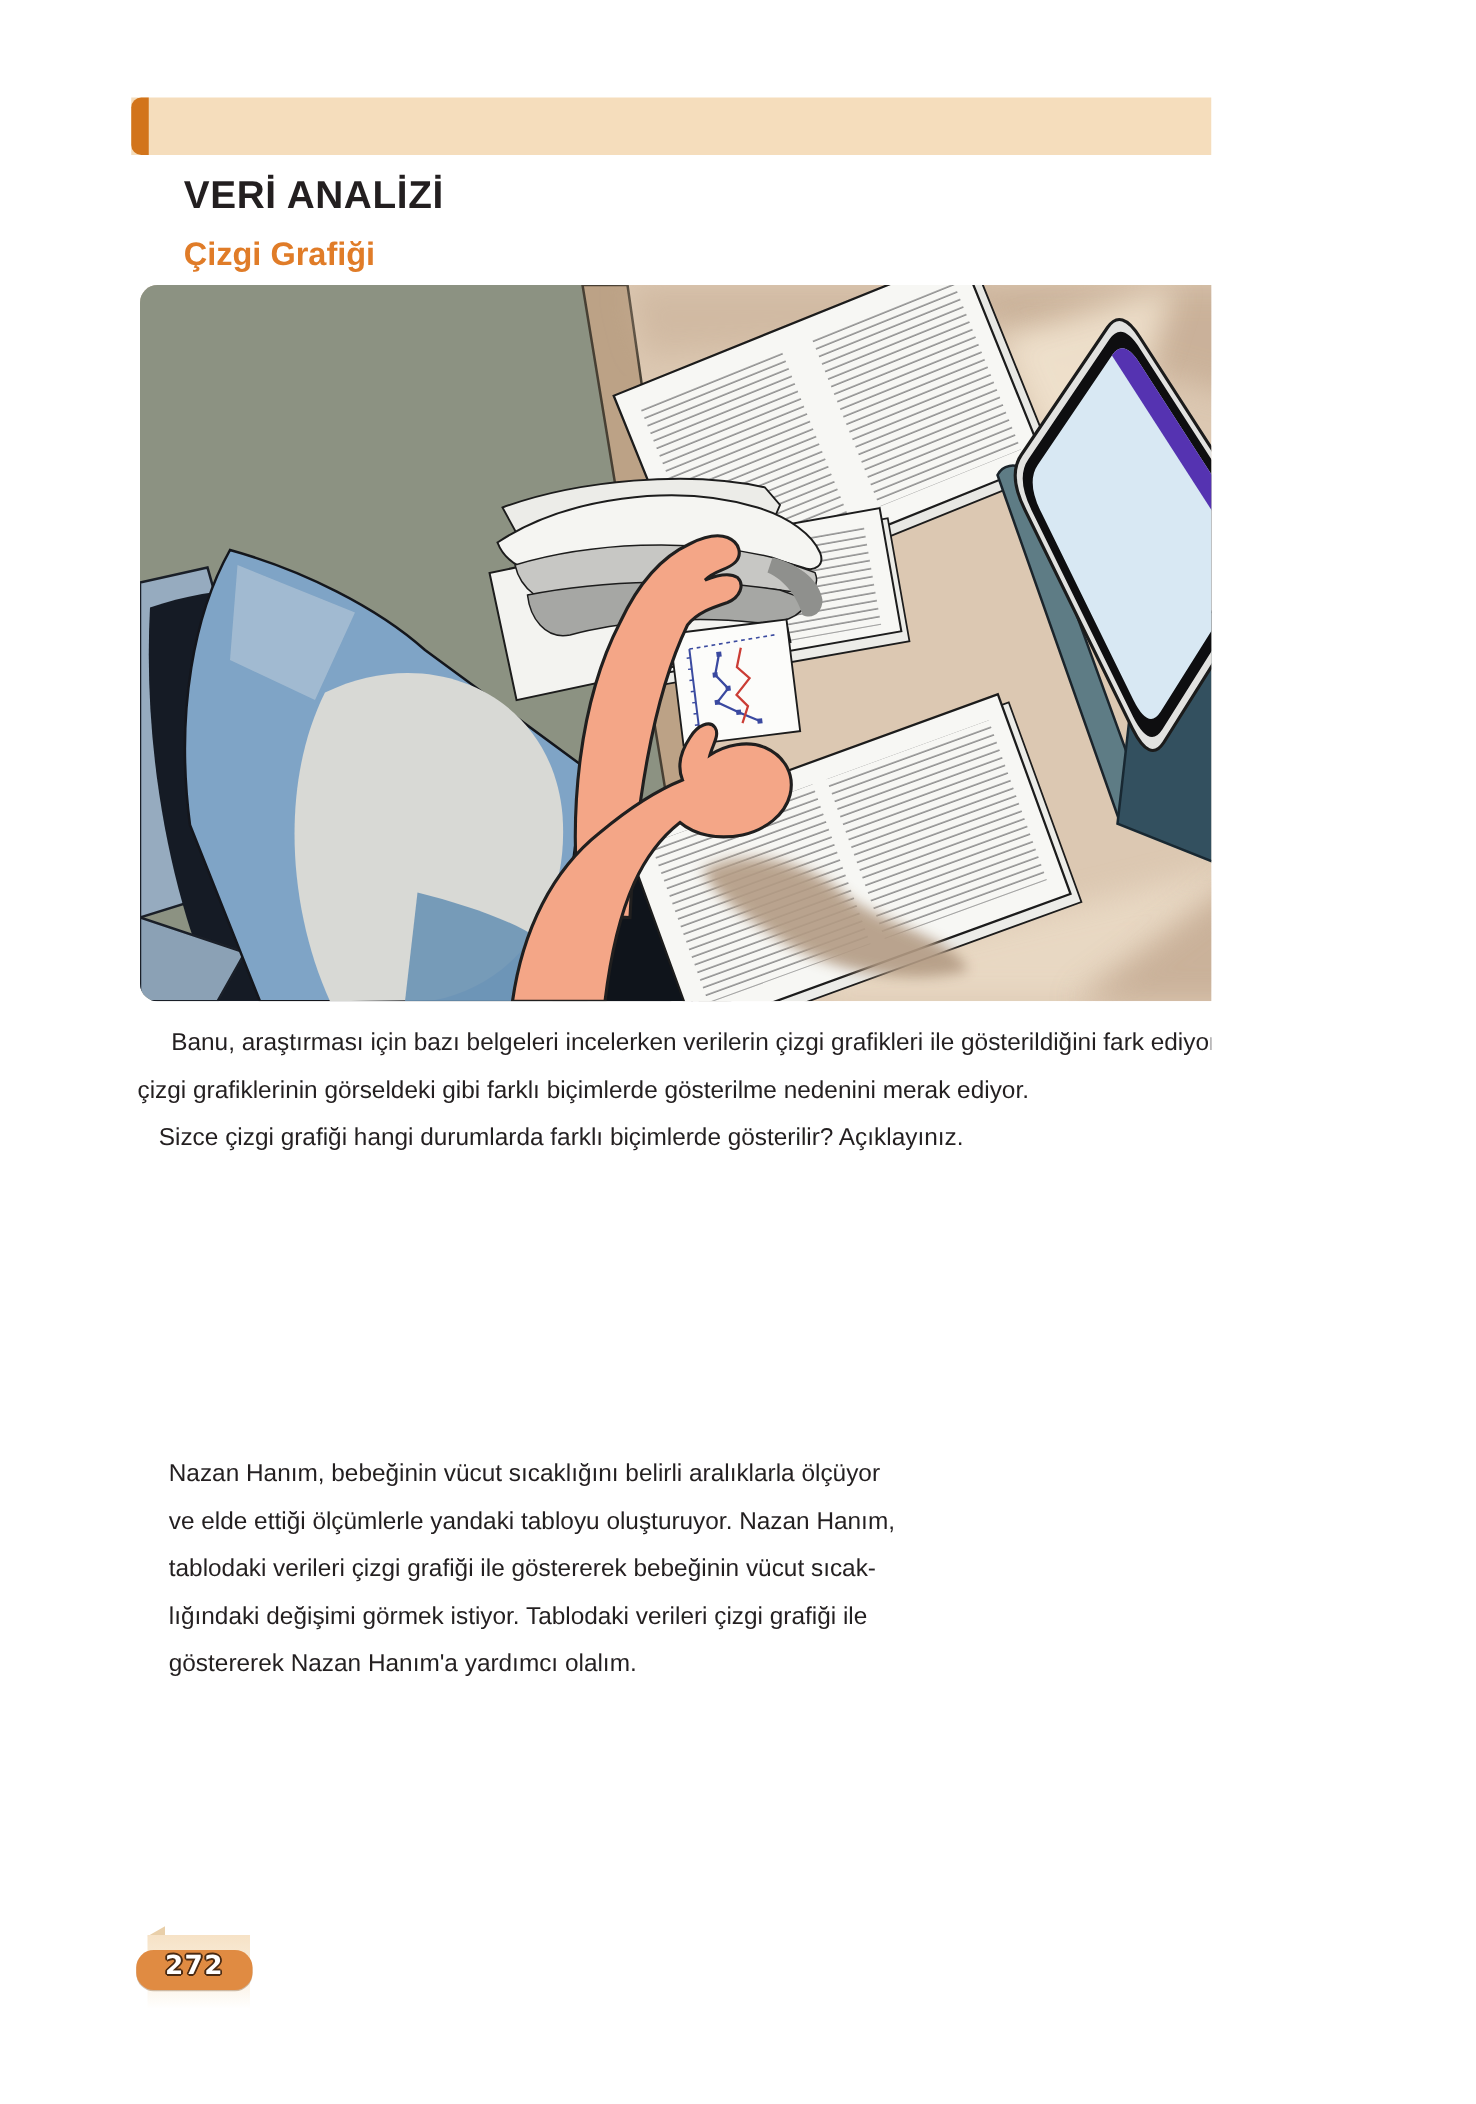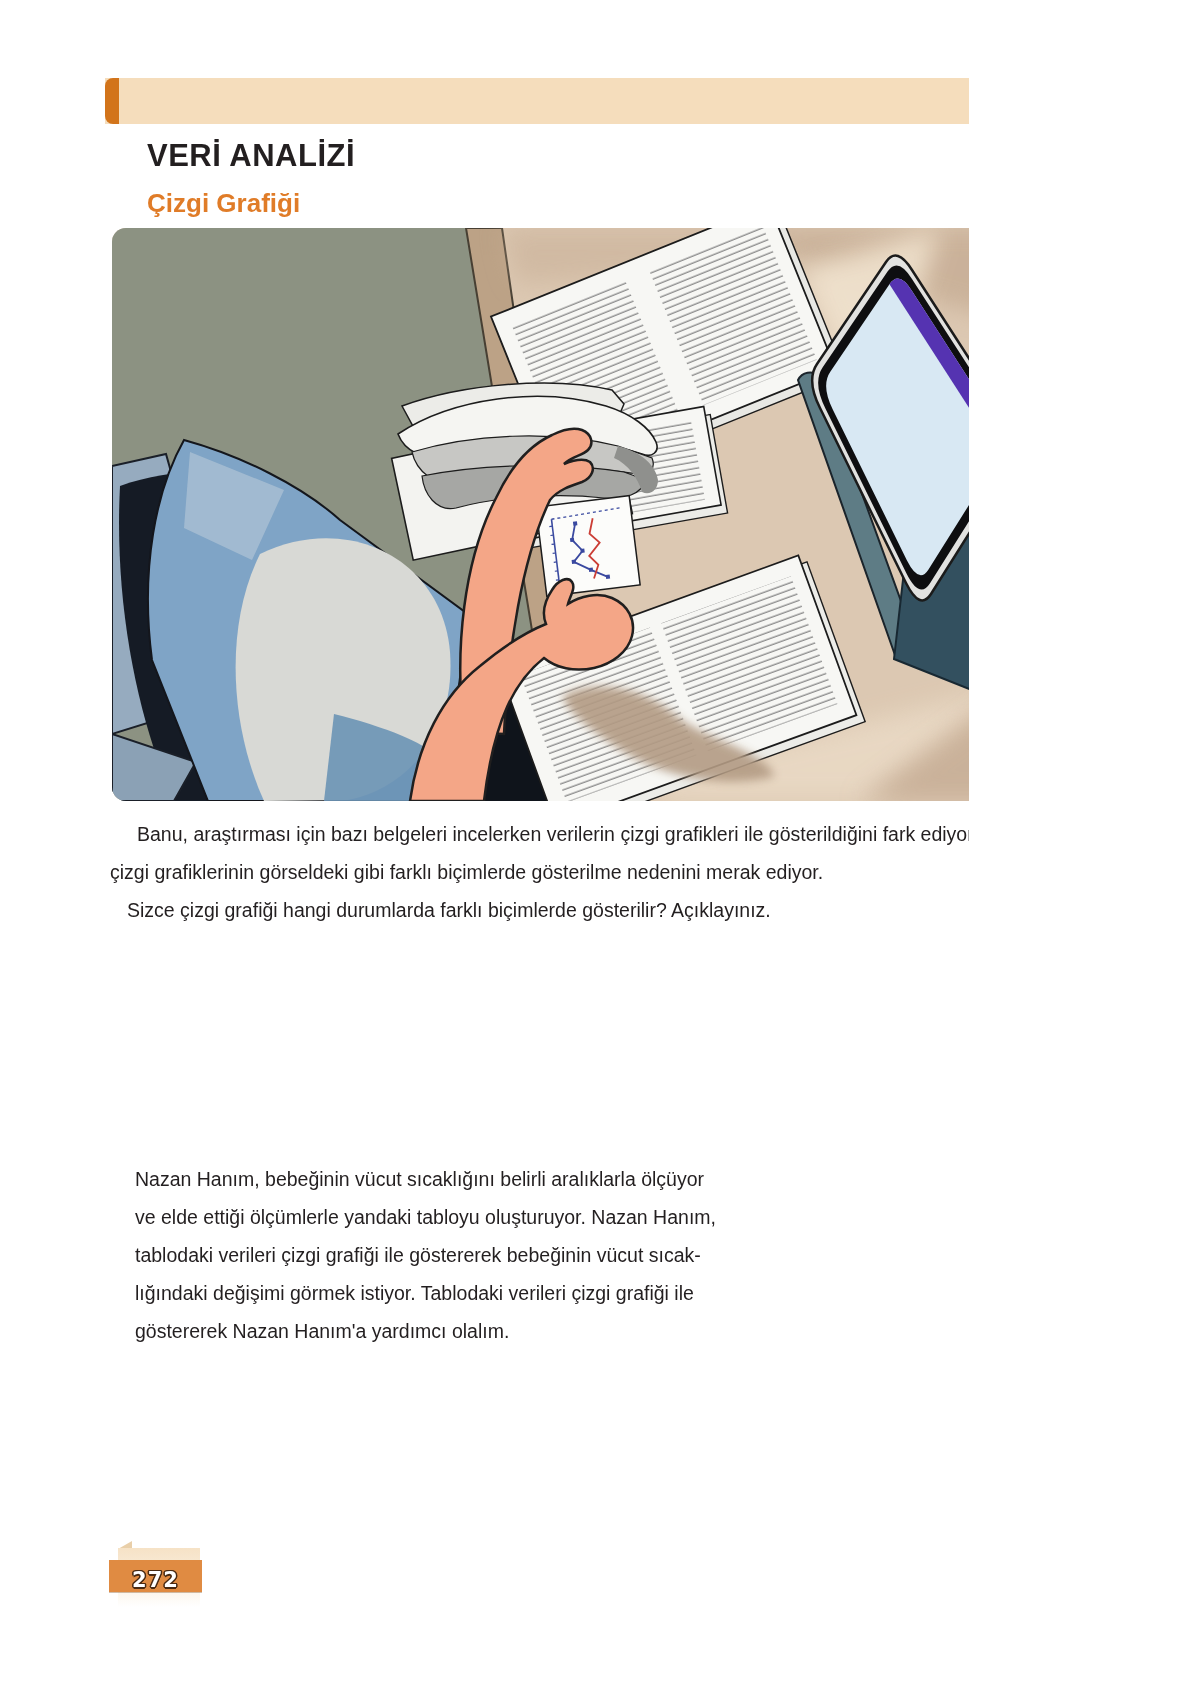--- a/index.html
+++ b/index.html
@@ -19,21 +19,21 @@
   .para { position:absolute; color:#231F20; font-size:19.5px; line-height:38px; white-space:pre-line; }
   .para-intro { left:110px; top:815px; width:1014px; text-indent:27px; }
   .para-question { left:100px; top:891px; width:1014px; text-indent:27px; }
   .para-task { left:123px; top:1160px; width:652px;margin-left:12px; }
 
   .ribbon { position:absolute; left:118px; top:1548px; width:82px; height:59px;
             background:linear-gradient(180deg,#F6E2C6 0%,#FAF0E0 55%,#ffffff 100%); }
   .ribbon-fold { position:absolute; left:118px; top:1541px; width:0; height:0;
             border-left:14px solid transparent; border-bottom:8px solid #E9CFA9; }
   .page-badge { position:absolute; left:109px; top:1560px; width:93px; height:32px; background:#E08B42;
-            border-radius:0; display:flex; align-items:flex-end; justify-content:center;
+            border-radius:14px; display:flex; align-items:flex-start; justify-content:center;
             box-shadow:0 1px 0 rgba(120,70,20,.35); }
   .page-number { font-family:"DejaVu Sans", sans-serif; font-weight:800; font-size:21px; color:#ffffff; letter-spacing:1px;
             text-shadow:-1.5px 0 #4A2A12, 1.5px 0 #4A2A12, 0 -1.5px #4A2A12, 0 1.5px #4A2A12,
                         -1px -1px #4A2A12, 1px -1px #4A2A12, -1px 1px #4A2A12, 1px 1px #4A2A12; }
 </style>
 </head>
 <body>
 
 <div class="page">
 

